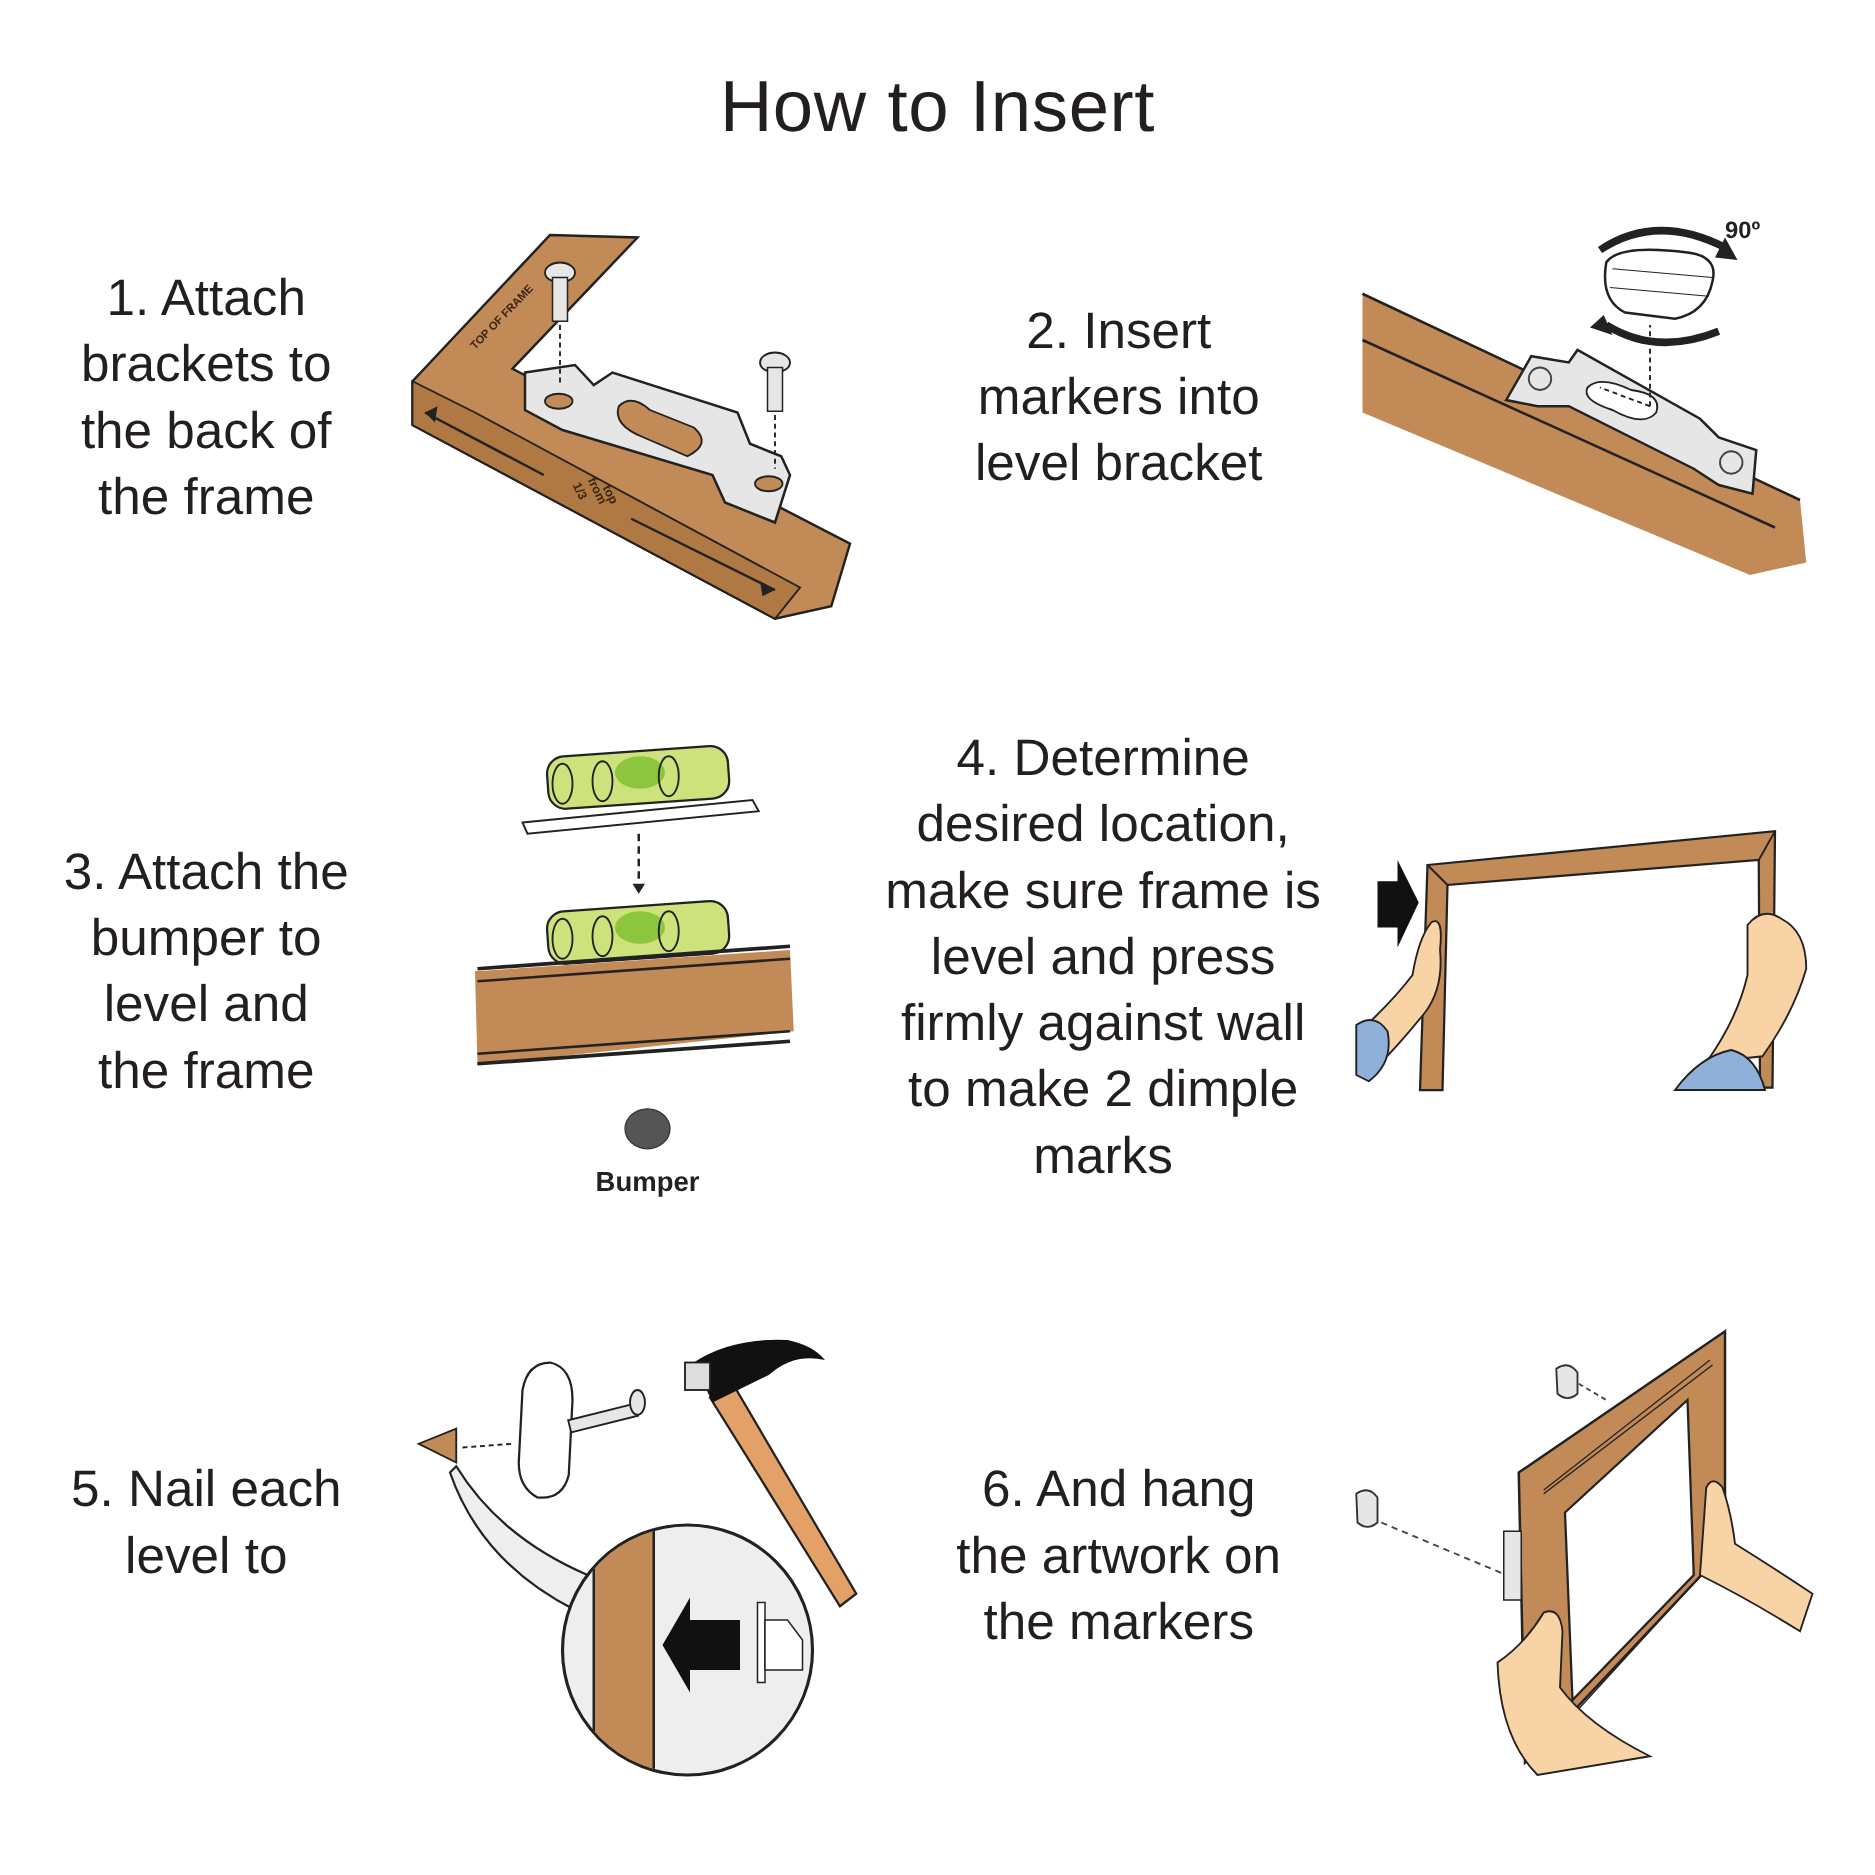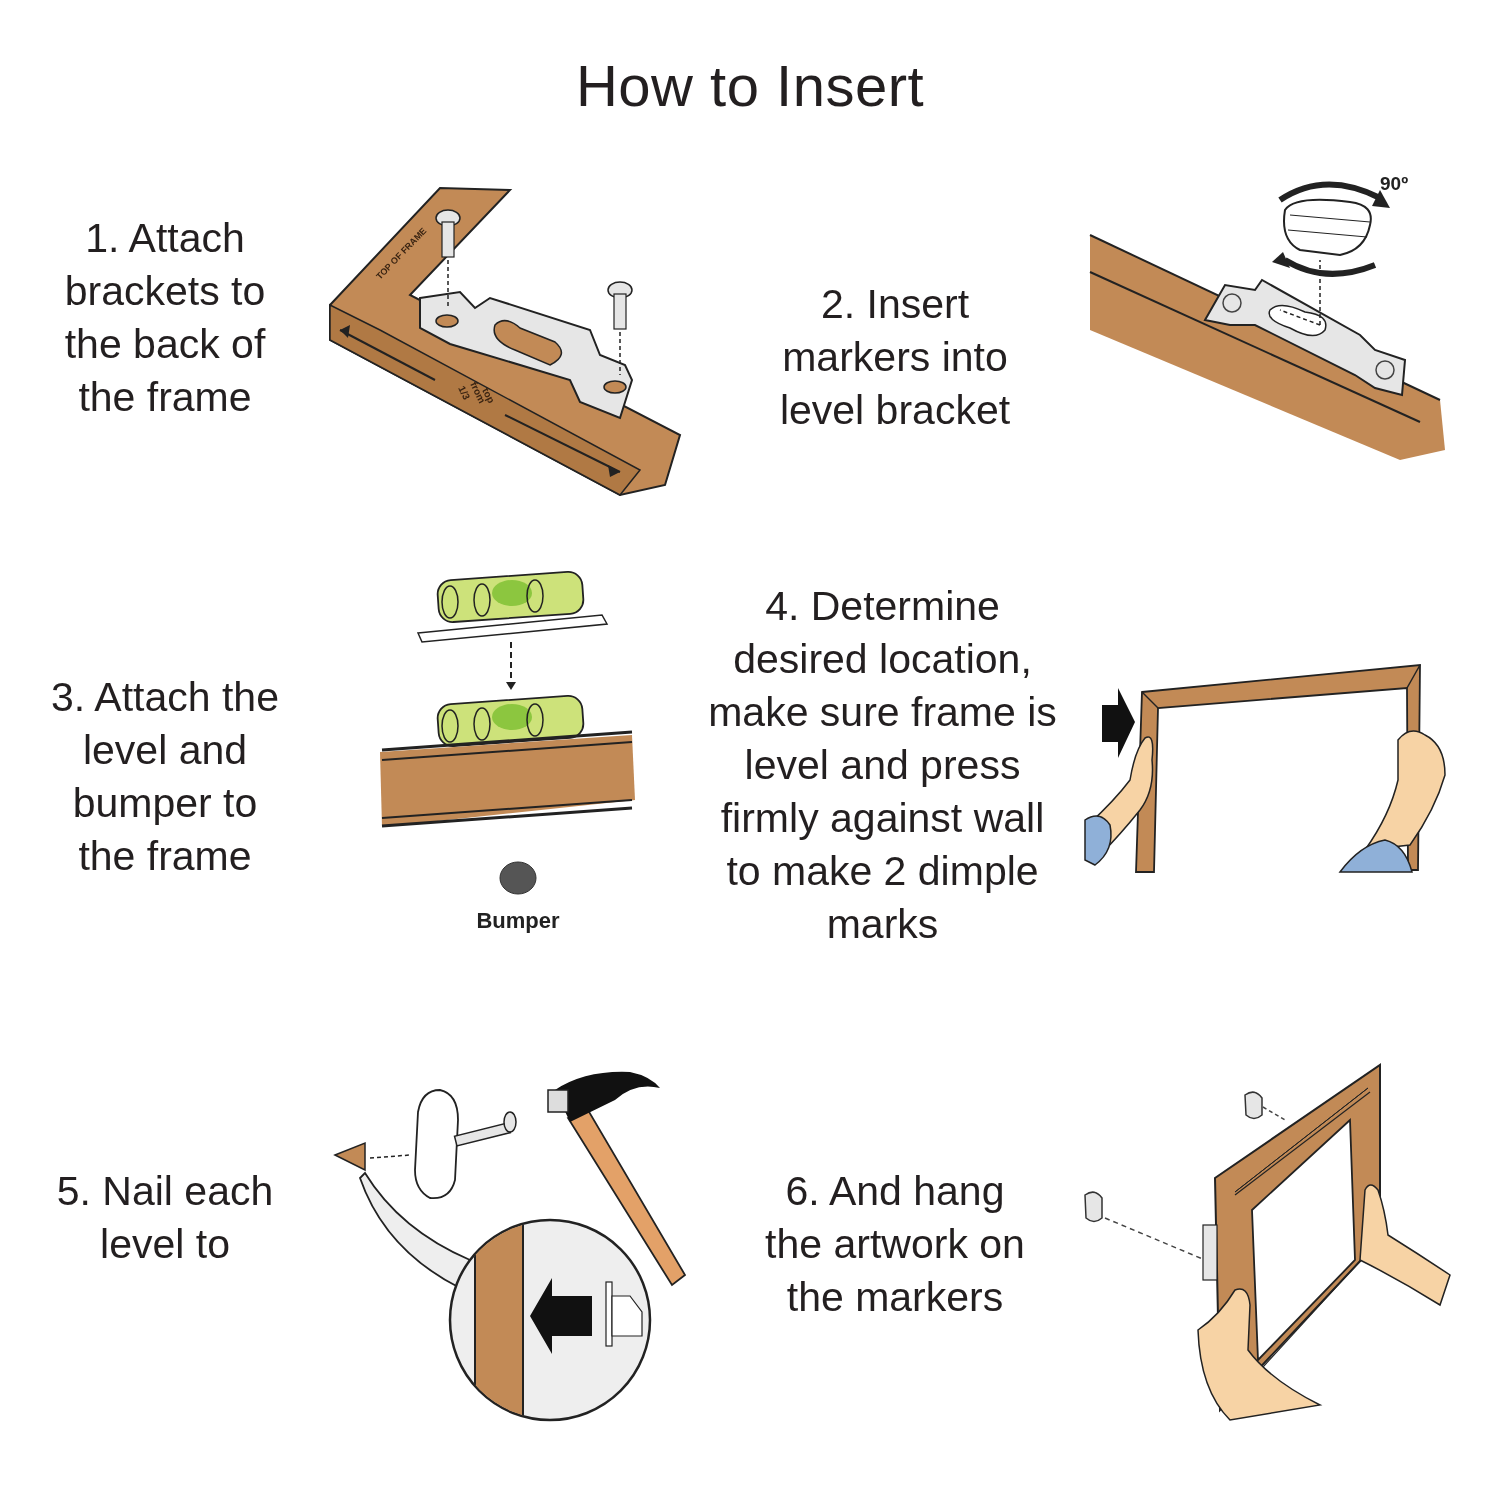--- a/index.html
+++ b/index.html
@@ -49,21 +49,21 @@
       <line x1="128" y1="80" x2="128" y2="128" stroke="#222" stroke-width="1.5" stroke-dasharray="4,3"></line>
     </g>
     <g>
       <ellipse cx="300" cy="110" rx="12" ry="8" fill="#e6e6e6" stroke="#222" stroke-width="1.5"></ellipse>
       <rect x="294" y="114" width="12" height="35" fill="#e6e6e6" stroke="#222" stroke-width="1.2"></rect>
       <line x1="300" y1="152" x2="300" y2="195" stroke="#222" stroke-width="1.5" stroke-dasharray="4,3"></line>
     </g>
   </svg>
 </div>
 
-<div class="step" style="left:745px; top:238px; width:300px;margin-top:40px;">
+<div class="step" style="left:745px; top:238px; width:300px;">
   <div>2. Insert</div>
   <div>markers into</div>
   <div>level bracket</div>
 </div>
 <div class="ill" style="left:1080px; top:160px; width:380px; height:320px;">
   <svg width="380" height="320" viewBox="0 0 380 320">
     <polygon points="10,75 360,240 365,290 320,300 10,170" fill="#c28a56"></polygon>
     <line x1="10" y1="75" x2="360" y2="240" stroke="#222" stroke-width="2"></line>
     <line x1="10" y1="112" x2="340" y2="262" stroke="#222" stroke-width="2"></line>
     <g>
@@ -84,25 +84,25 @@
       <polygon points="300,30 310,48 292,46" fill="#222"></polygon>
       <path d="M205,100 Q245,125 295,105" fill="none" stroke="#222" stroke-width="6"></path>
       <polygon points="203,92 192,102 210,108" fill="#222"></polygon>
     </g>
     <text x="300" y="30" font-size="19" font-weight="700" fill="#222" font-family="Liberation Sans, sans-serif">90º</text>
   </svg>
 </div>
 
 <div class="step" style="left:30px; top:660px; width:270px;margin-top:11px;">
   <div>3. Attach the</div>
+  <div>bumper to</div>
   <div>level and</div>
-  <div>bumper to</div>
   <div>the frame</div>
 </div>
-<div class="ill" style="left:370px; top:560px; width:280px; height:380px;">
+<div class="ill" style="left:370px; top:585px; width:280px; height:380px;">
   <svg width="280" height="380" viewBox="0 0 280 380">
     <g>
       <rect x="68" y="16" width="145" height="42" rx="14" fill="#cde27a" stroke="#222" stroke-width="1.8" transform="rotate(-4 140 37)"></rect>
       <ellipse cx="142" cy="33" rx="20" ry="13" fill="#8cc63f"></ellipse>
       <ellipse cx="80" cy="42" rx="8" ry="16" fill="none" stroke="#222" stroke-width="1.5"></ellipse>
       <ellipse cx="112" cy="40" rx="8" ry="16" fill="none" stroke="#222" stroke-width="1.5"></ellipse>
       <ellipse cx="165" cy="36" rx="8" ry="16" fill="none" stroke="#222" stroke-width="1.5"></ellipse>
       <polygon points="48,73 232,55 237,64 52,82" fill="#fff" stroke="#222" stroke-width="1.5"></polygon>
     </g>
     <line x1="141" y1="82" x2="141" y2="122" stroke="#222" stroke-width="2" stroke-dasharray="6,4"></line>

